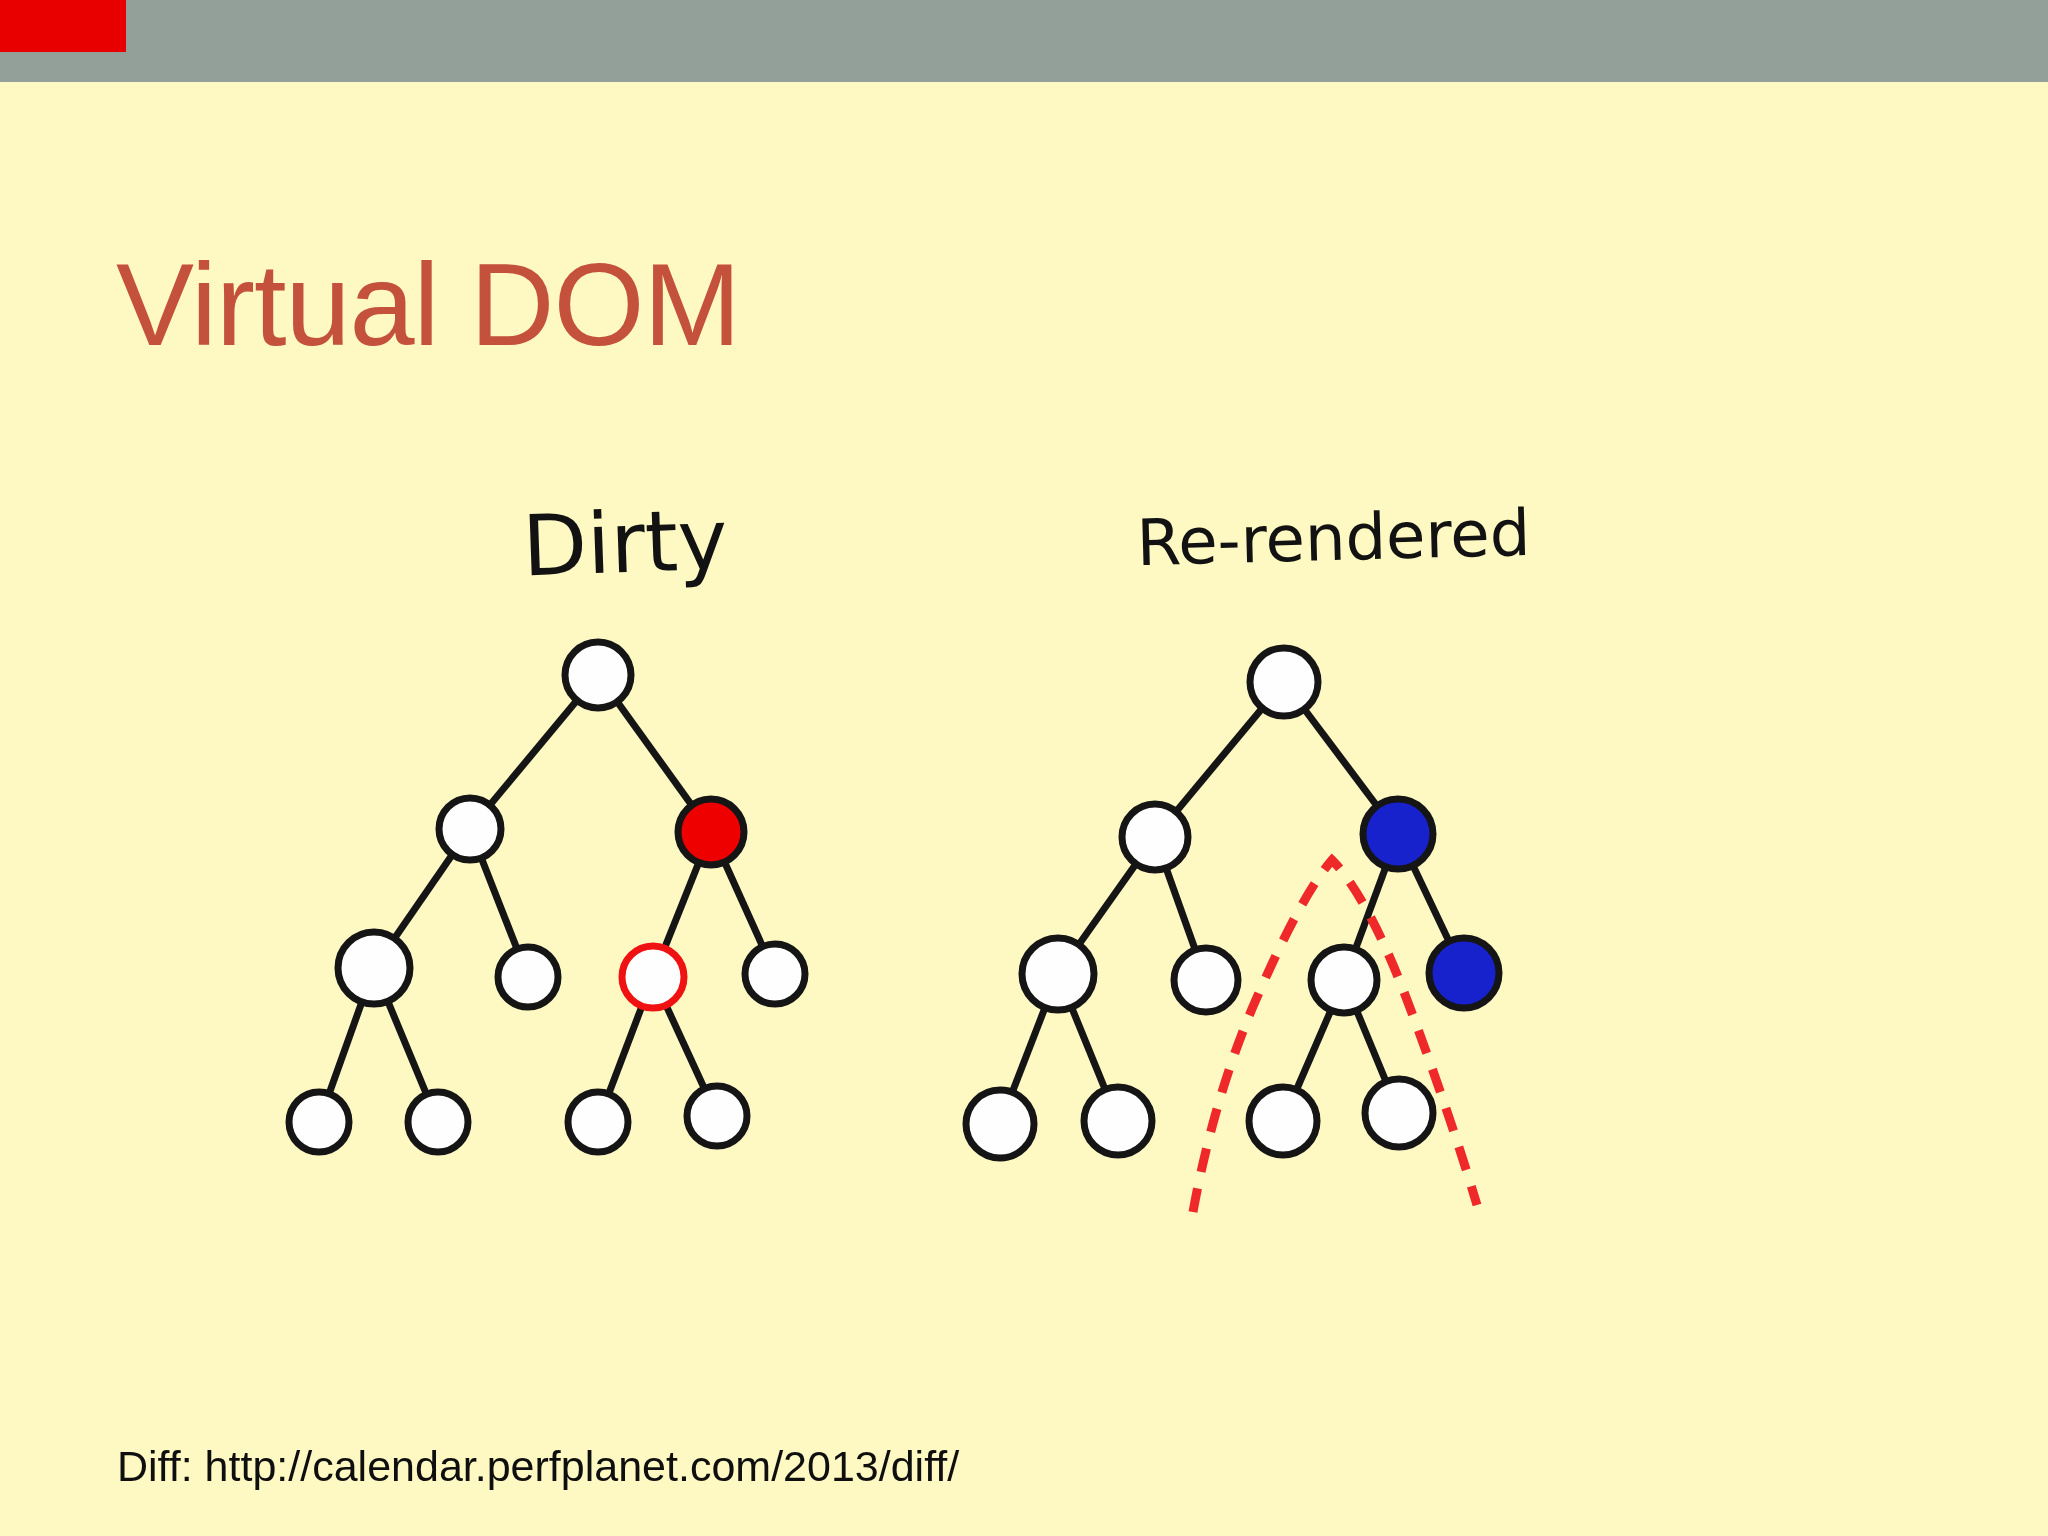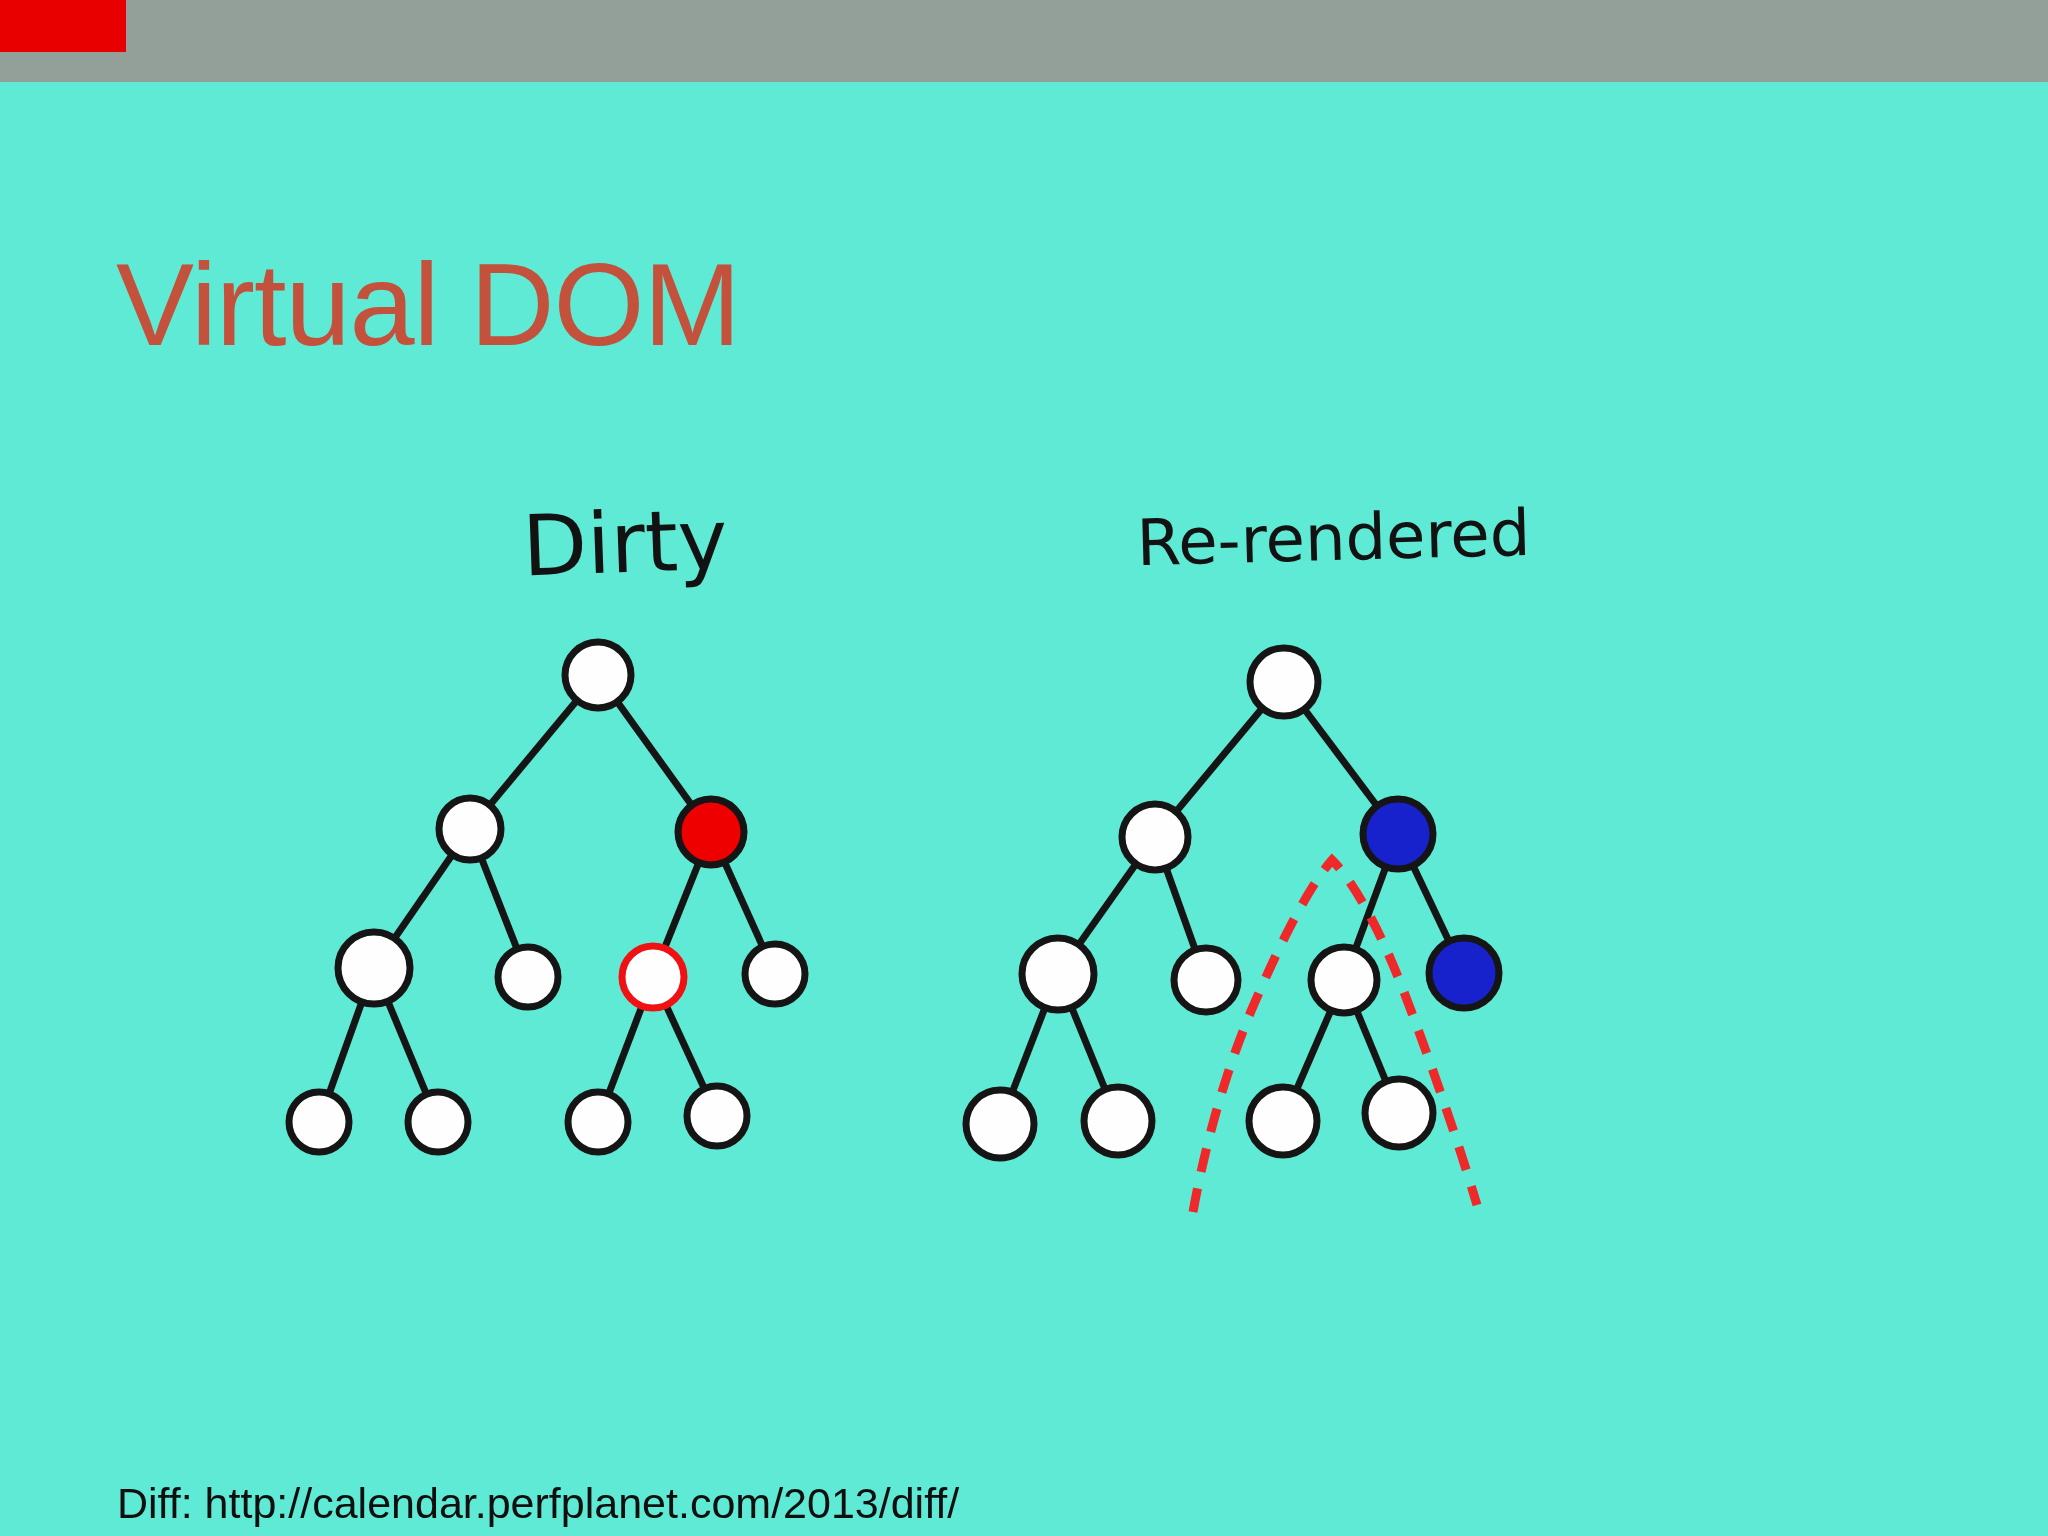--- a/index.html
+++ b/index.html
@@ -9,34 +9,34 @@
     font-family:"Liberation Sans",sans-serif;
   }
   #header-bar{position:absolute;left:0;top:0;width:2048px;height:82px;}
   #corner-accent{position:absolute;left:0;top:0;width:126px;height:52px;}
   #page-title{
     position:absolute;left:116px;top:168px;
     font-size:117px;line-height:1;letter-spacing:-1px;
     font-weight:400;white-space:nowrap;
   }
   #caption{
-    position:absolute;left:117px;top:1479px;
+    position:absolute;left:117px;top:1442px;
     font-size:43px;color:#0f0f0f;white-space:nowrap;
   }
   #diagram-svg{position:absolute;left:0;top:0;}
   text.hand{
     font-family:"DejaVu Sans",sans-serif;
     fill:#121212;
     text-anchor:middle;
   }
 </style>
 </head>
 <body>
 
-<div id="slide" style="background: #5eead4;">
+<div id="slide" style="background: #fef9c3;">
 
   <div id="header-bar" style="background: rgb(147, 160, 154);"></div>
 
   <div id="corner-accent" style="background: rgb(232, 0, 0);"></div>
 
   <h1 id="page-title" style="color: rgb(196, 81, 60);">Virtual DOM</h1>
 
   <svg id="diagram-svg" width="2048" height="1536" viewBox="0 0 2048 1536">
 
     <text class="hand" x="626" y="572" transform="rotate(-2 626 572)" style="font-size:84px">Dirty</text>

